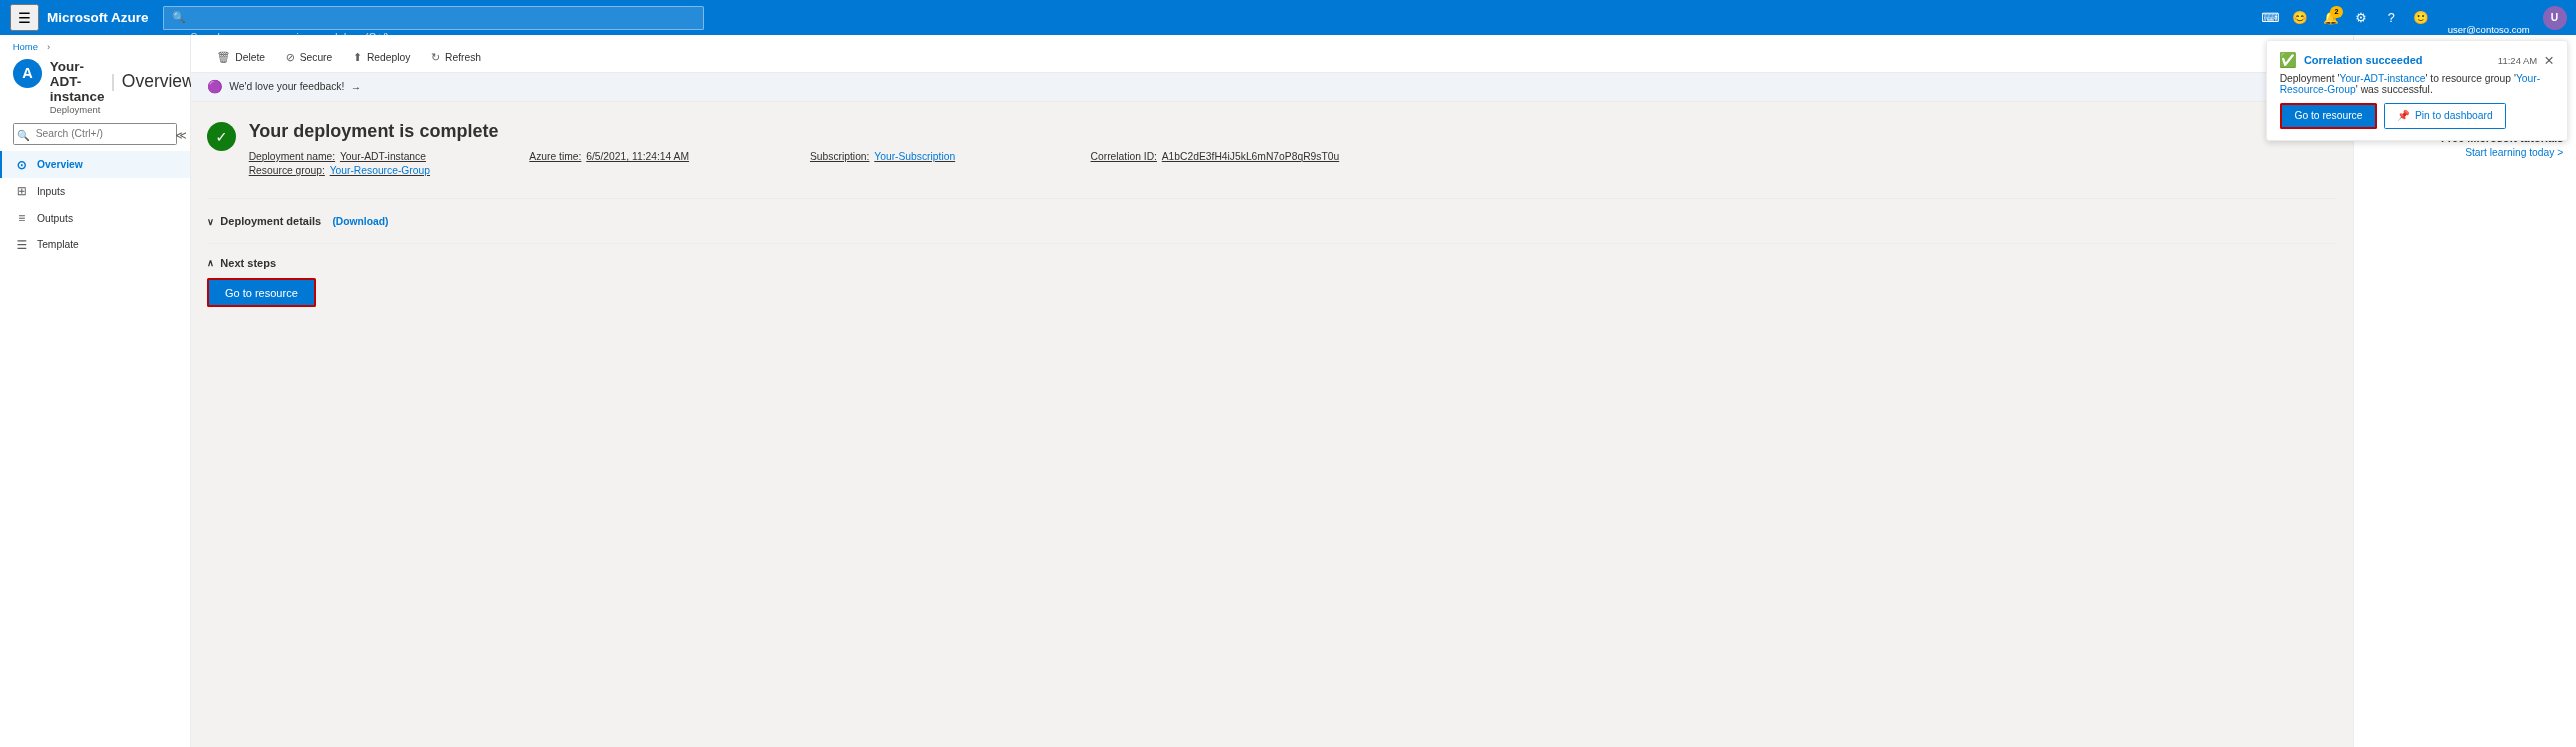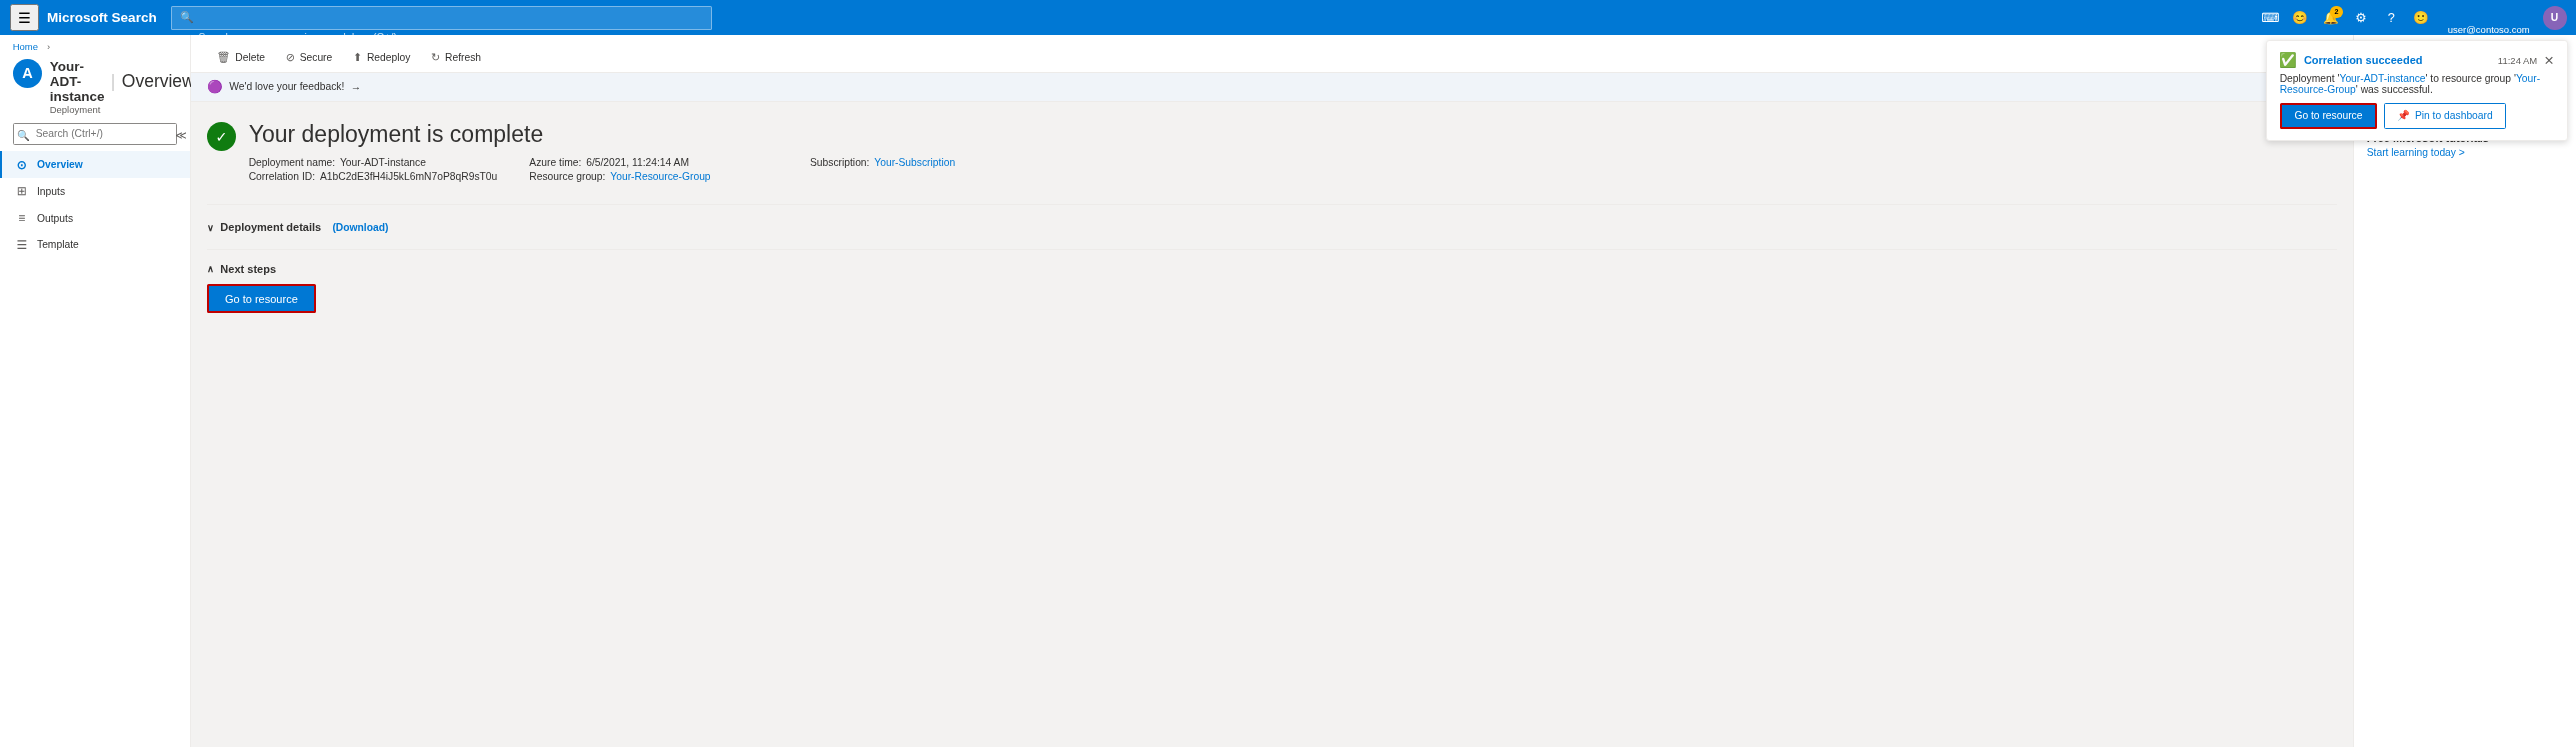--- a/index.html
+++ b/index.html
@@ -125,22 +125,22 @@
 
     .main-body { padding: 19px 16px; flex: 1; }
 
     .deployment-complete-section {
       display: flex; align-items: flex-start; gap: 12.7px; margin-bottom: 22px;
     }
     .success-circle {
       width: 29px; height: 29px; border-radius: 50%; background: #107c10;
       display: flex; align-items: center; justify-content: center; color: white; font-size: 14.3px; flex-shrink: 0; margin-top: 1.6px;
     }
-    .deployment-title { font-size: 23px; font-weight: 400; margin-bottom: 9.5px; }
-    .deployment-details-grid { display: grid; grid-template-columns: 1fr 1fr 1fr; gap: 3.2px 32px; }
+    .deployment-title { font-size: 18px; font-weight: 700; margin-bottom: 9.5px; }
+    .deployment-details-grid { display: grid; grid-template-columns: 1fr 1fr 1fr 1fr; gap: 3.2px 32px; text-decoration: underline; }
     .detail-row { display: flex; gap: 4.8px; font-size: 10.3px; }
     .detail-label { color: #323130; }
     .detail-value { color: #0078d4; cursor: pointer; }
     .detail-value.plain { color: #323130; }
 
     .section-divider { border: none; border-top: 0.8px solid #edebe9; margin: 12.7px 0; }
 
     .collapsible-section { margin-bottom: 9.5px; }
     .collapsible-header {
       display: flex; align-items: center; gap: 6.4px; cursor: pointer;
@@ -187,41 +187,41 @@
       padding: 5.6px 12.7px; font-size: 10.3px; border-radius: 1.6px;
       border: 2.4px solid #c00000;
     }
     .toast-pin-btn {
       background: white; color: #0078d4; border: 0.8px solid #0078d4; cursor: pointer;
       padding: 5.6px 12.7px; font-size: 10.3px; border-radius: 1.6px;
       display: flex; align-items: center; gap: 4.8px;
     }
 
     
-    .widget { padding: 0; }
+    .widget { padding: 0; text-align: right; }
     .widget-icon-row { display: flex; align-items: flex-start; gap: 9.5px; }
     .widget-shield {
       width: 35px; height: 35px; flex-shrink: 0;
       display: flex; align-items: center; justify-content: center;
     }
     .widget-content {}
     .widget-title { font-size: 11px; font-weight: 600; margin-bottom: 3.2px; }
     .widget-desc { font-size: 10.3px; color: #605e5c; margin-bottom: 3.2px; }
     .widget-link { color: #0078d4; font-size: 10.3px; cursor: pointer; }
 
     .divider-h { border: none; border-top: 0.8px solid #edebe9; }
   </style>
 </head>
 <body>
 
 <nav class="topnav">
   <button class="topnav-hamburger">
     <span>☰</span>
   </button>
-  <span class="topnav-logo">Microsoft Search</span>
+  <span class="topnav-logo">Microsoft Azure</span>
   <div class="topnav-search">
     <span class="topnav-search-icon">🔍</span>
     <input type="text" placeholder="Search resources, services, and docs (G+/)" style="">
   </div>
   <div class="topnav-spacer"></div>
   <div class="topnav-icons">
     <button class="topnav-icon-btn">
       <span>⌨</span>
     </button>
     <button class="topnav-icon-btn">

